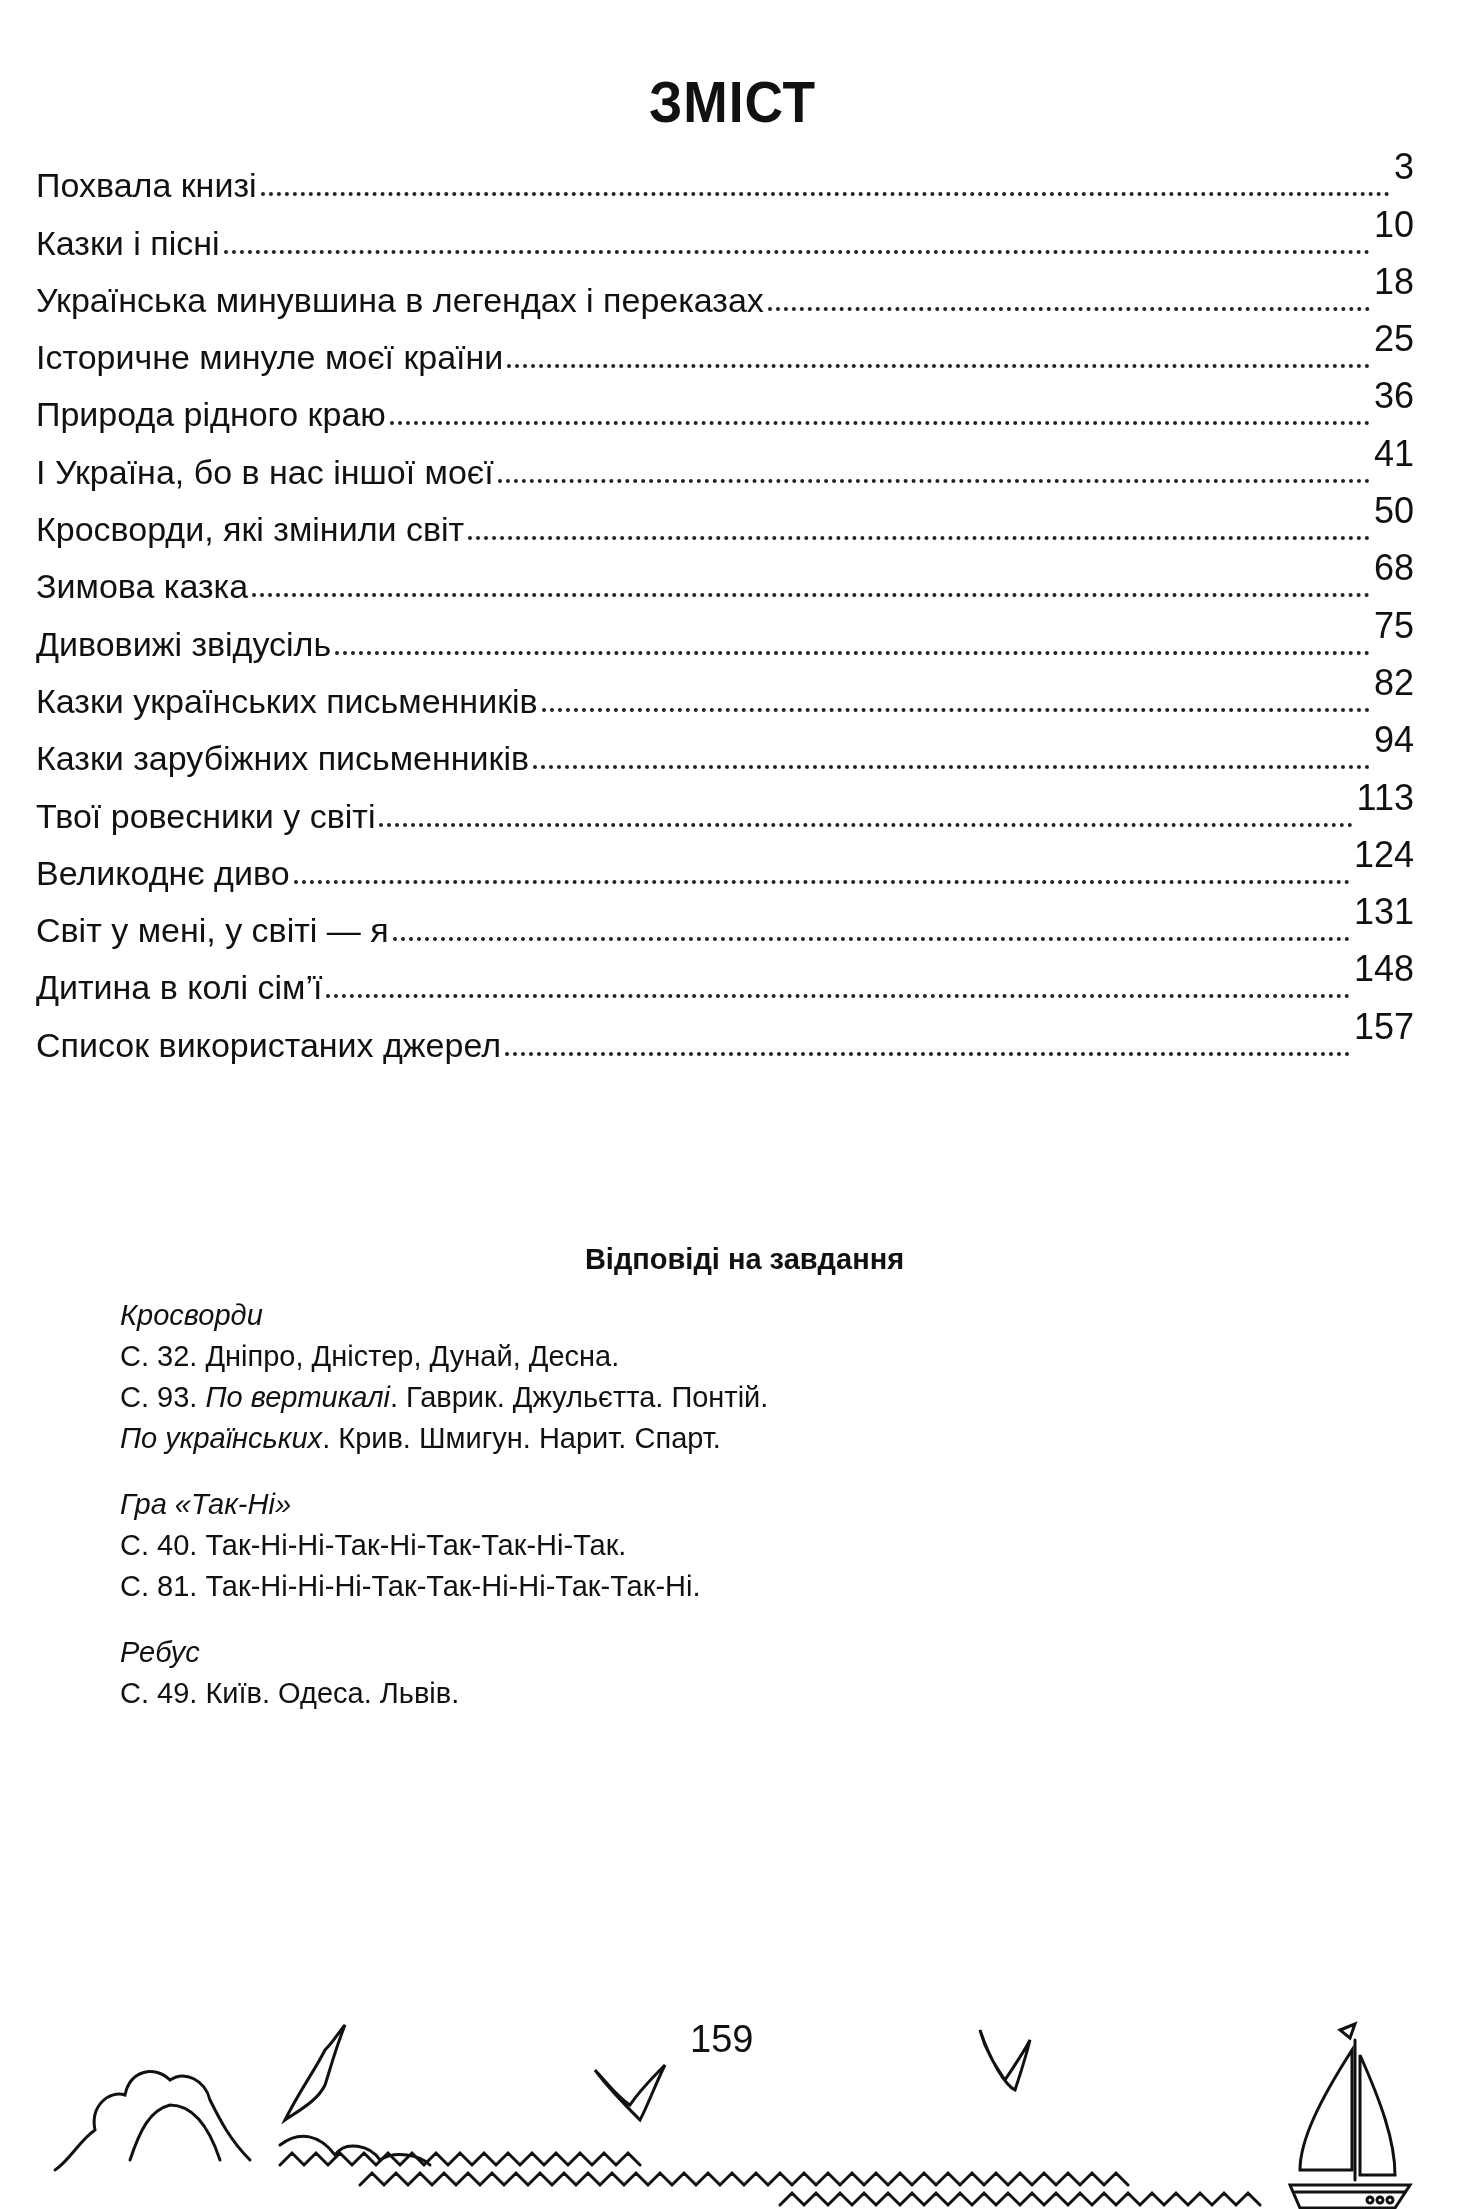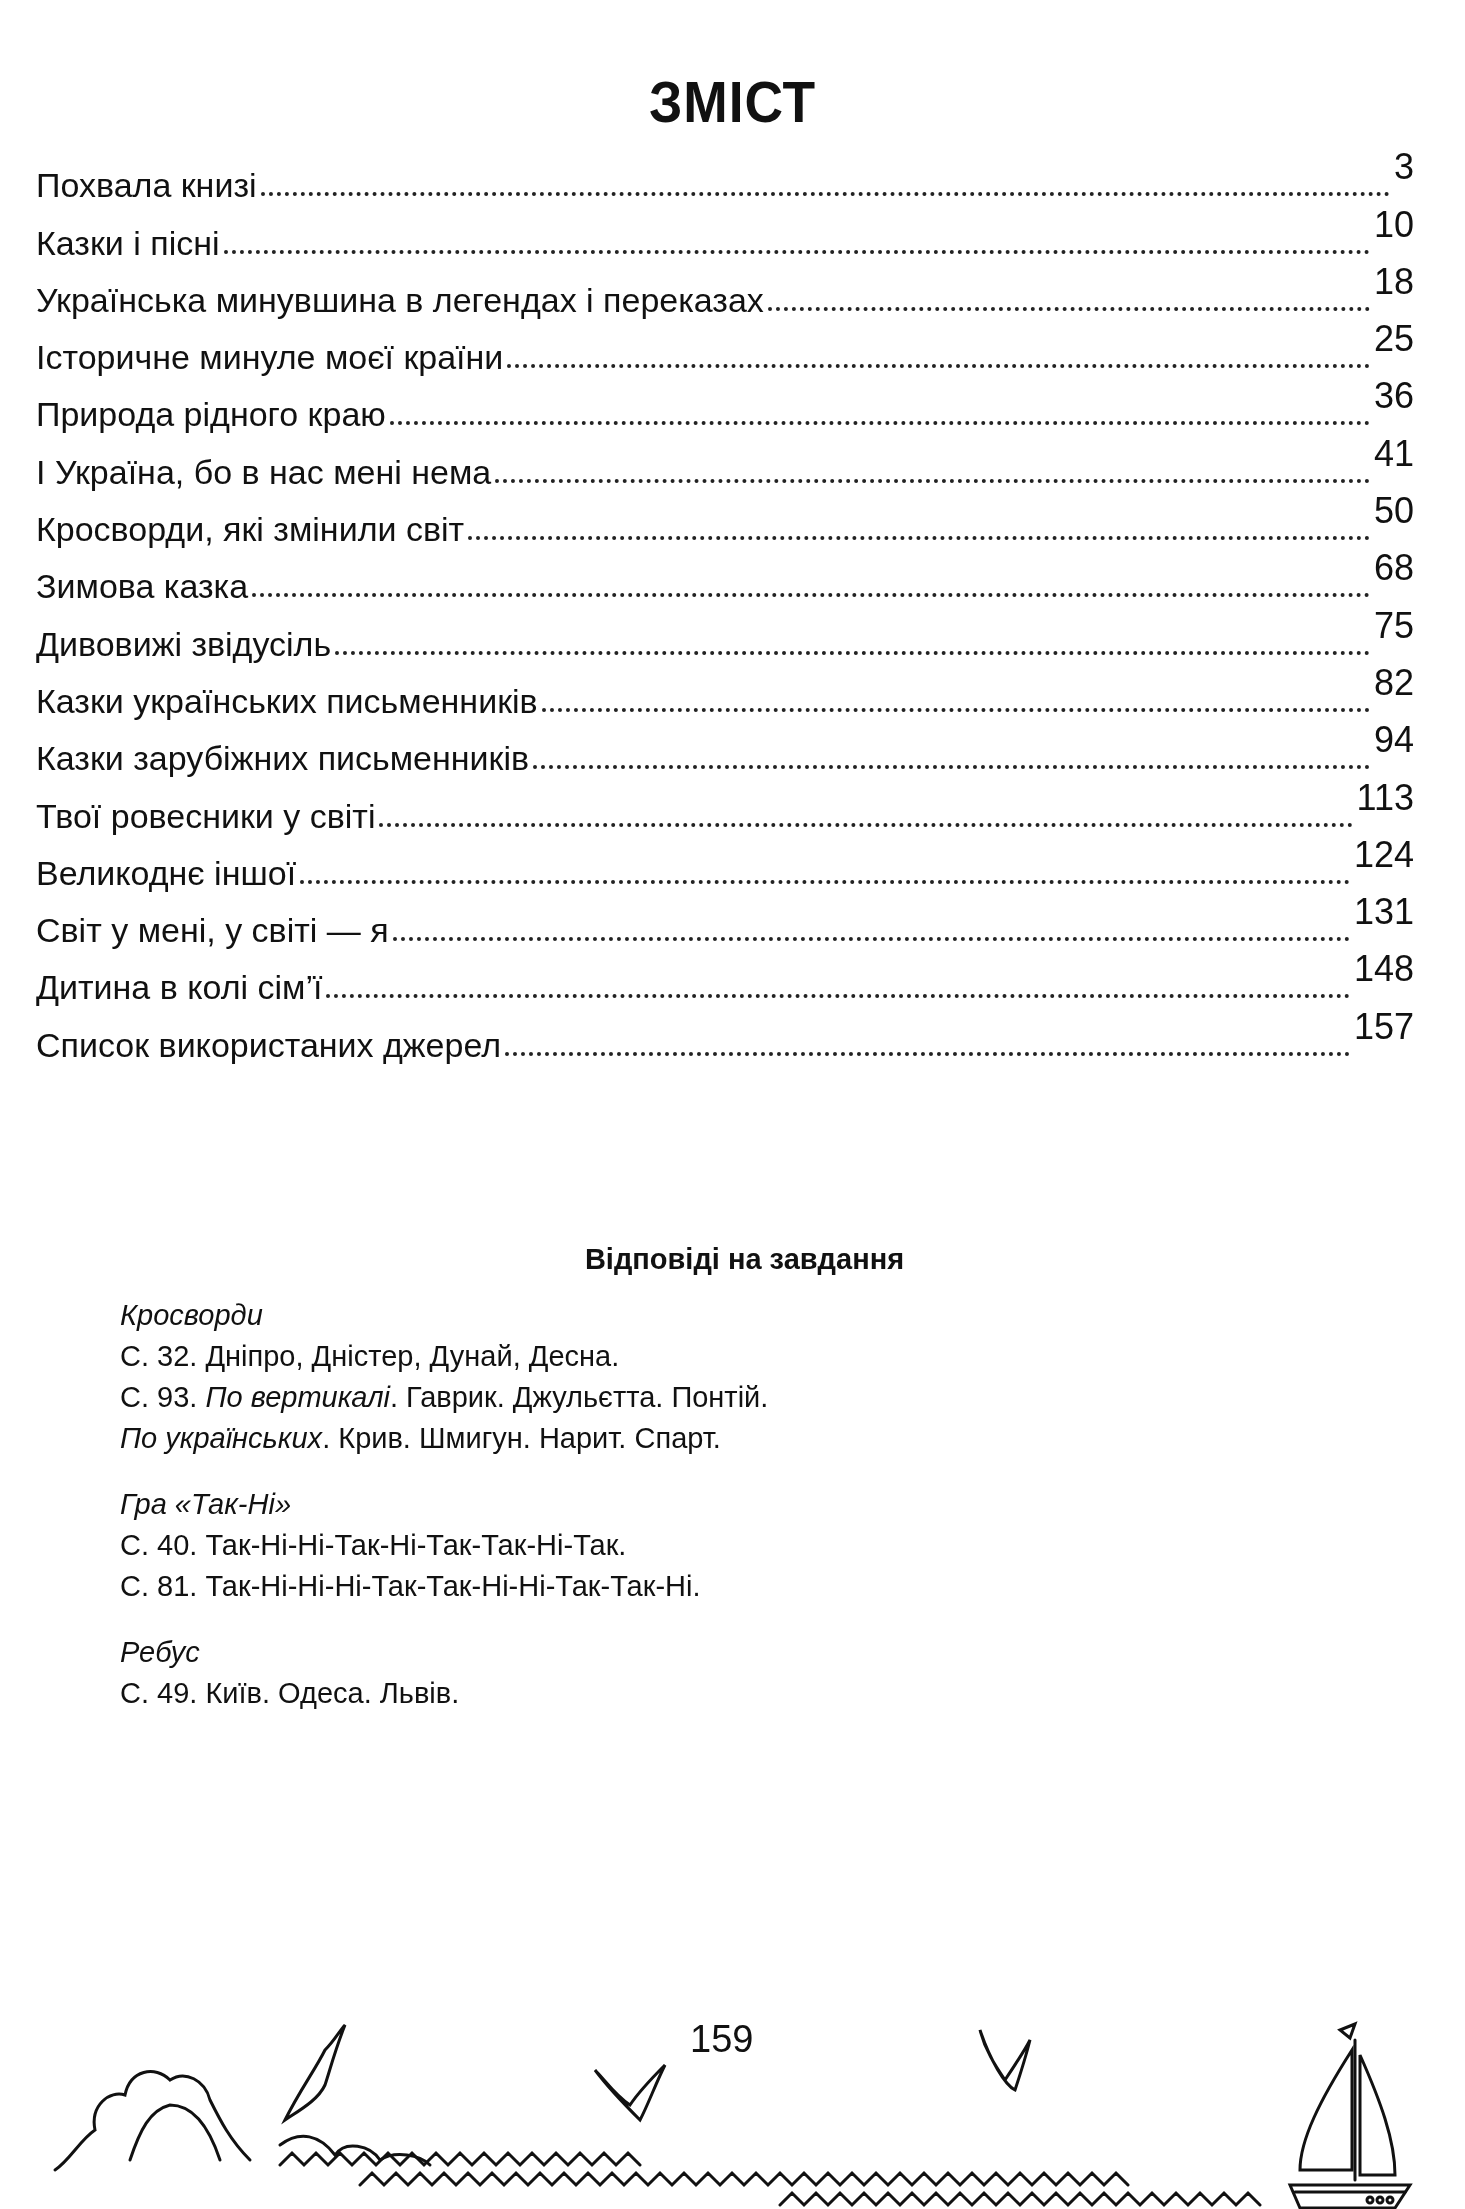--- a/index.html
+++ b/index.html
@@ -60,21 +60,21 @@
       <span class="toc-label">Історичне минуле моєї країни</span>
       <span class="toc-dots"></span>
       <span class="toc-page">25</span>
     </div>
     <div class="toc-row">
       <span class="toc-label">Природа рідного краю</span>
       <span class="toc-dots"></span>
       <span class="toc-page">36</span>
     </div>
     <div class="toc-row">
-      <span class="toc-label">І Україна, бо в нас мені нема</span>
+      <span class="toc-label">І Україна, бо в нас іншої моєї</span>
       <span class="toc-dots"></span>
       <span class="toc-page">41</span>
     </div>
     <div class="toc-row">
       <span class="toc-label">Кросворди, які змінили світ</span>
       <span class="toc-dots"></span>
       <span class="toc-page">50</span>
     </div>
     <div class="toc-row">
       <span class="toc-label">Зимова казка</span>
@@ -95,21 +95,21 @@
       <span class="toc-label">Казки зарубіжних письменників</span>
       <span class="toc-dots"></span>
       <span class="toc-page">94</span>
     </div>
     <div class="toc-row">
       <span class="toc-label">Твої ровесники у світі</span>
       <span class="toc-dots"></span>
       <span class="toc-page">113</span>
     </div>
     <div class="toc-row">
-      <span class="toc-label">Великоднє іншої</span>
+      <span class="toc-label">Великоднє диво</span>
       <span class="toc-dots"></span>
       <span class="toc-page">124</span>
     </div>
     <div class="toc-row">
       <span class="toc-label">Світ у мені, у світі — я</span>
       <span class="toc-dots"></span>
       <span class="toc-page">131</span>
     </div>
     <div class="toc-row">
       <span class="toc-label">Дитина в колі сім’ї</span>

